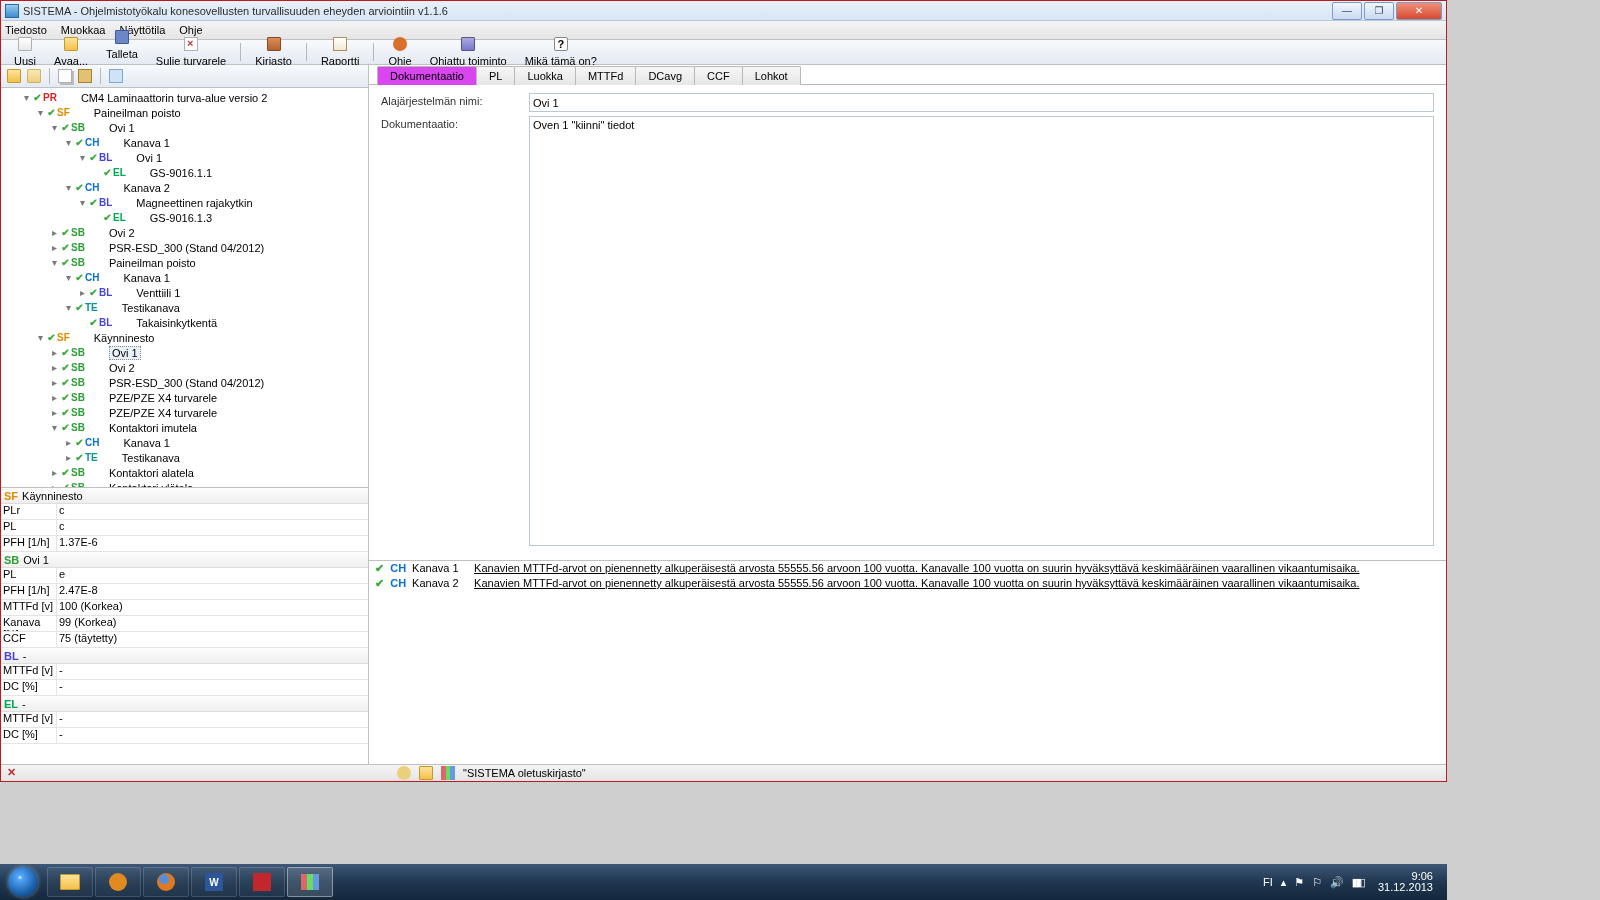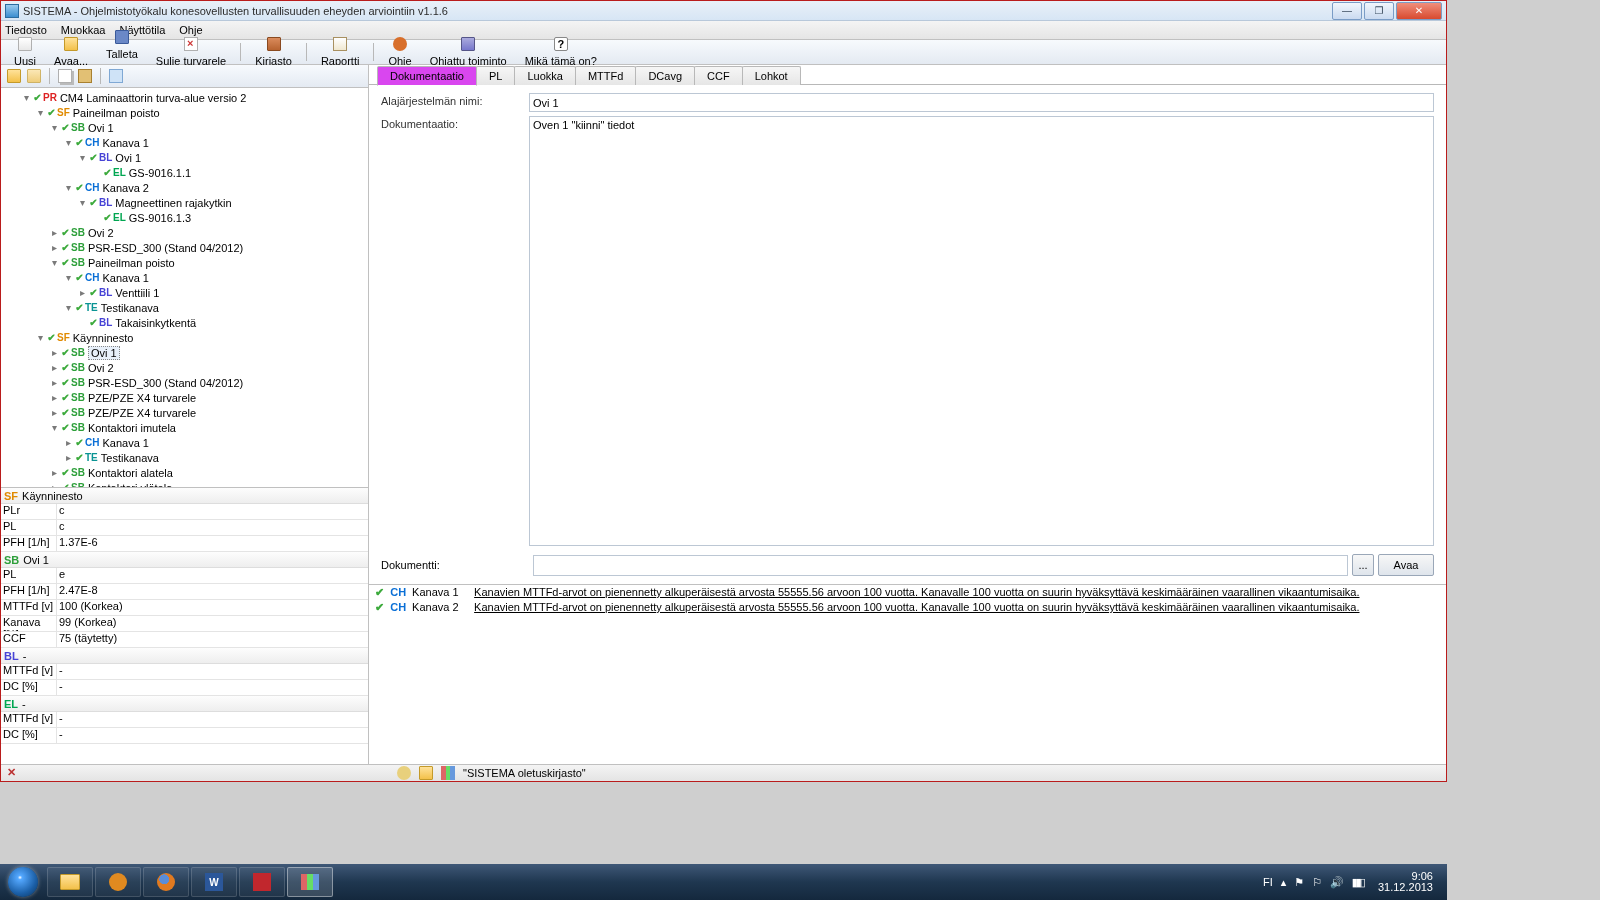--- a/index.html
+++ b/index.html
@@ -31,21 +31,21 @@
 
 .tree { flex: 0 0 400px; overflow-y:auto; overflow-x:hidden; border-bottom:1px solid #c0c0c0; padding:2px 0; position:relative;}
 .tree::-webkit-scrollbar{width:17px;}
 .tree::-webkit-scrollbar-track{background:#f0f0f0;border-left:1px solid #d0d0d0;}
 .tree::-webkit-scrollbar-thumb{background:linear-gradient(#e4ecf5,#c3d3e7);border:1px solid #9eb6d2;border-radius:2px;}
 .tree::-webkit-scrollbar-button{height:17px;background:linear-gradient(#f0f0f0,#d9d9d9);border:1px solid #b0b0b0;}
 .tree-node { display:flex; align-items:center; height:15px; white-space:nowrap; }
 .tree-node .exp { width:11px; text-align:center; color:#7a7a7a; font-size:10px; display:inline-block;}
 .tree-node .chk { color:#3caa3c; font-weight:bold; font-size:10px; width:11px; display:inline-block; text-align:center;}
 .tree-node .tag { font-weight:bold; font-size:10px; margin-right:3px; }
-.tree-node .lbl { color:#000; }
+.tree-node .lbl { color:#000;margin-left:21px; }
 .tree-node.sel .lbl { border:1px dotted #888; padding:0 2px; background:#e8f0fa;}
 .tag.PR{color:#d22;}
 .tag.SF{color:#e08a00;}
 .tag.SB{color:#2d9f3a;}
 .tag.CH{color:#0a6fd6;}
 .tag.BL{color:#4743d6;}
 .tag.TE{color:#0a9494;}
 .tag.EL{color:#00a651;}
 
 .props { flex:1; overflow:auto; background:#fff;}
@@ -440,26 +440,20 @@
         </div>
       <div class="form">
         <div class="frow">
           <div class="flbl">Alajärjestelmän nimi:</div>
           <div class="fval"><input type="text" value="Ovi 1" style=""></div>
         </div>
         <div class="frow">
           <div class="flbl">Dokumentaatio:</div>
           <div class="fval"><textarea id="docta" style="">Oven 1 "kiinni" tiedot</textarea></div>
         </div>
-        <div class="docrow">
-          <div class="flbl">Dokumentti:</div>
-          <input type="text" value="" style="">
-          <button class="bbtn">...</button>
-          <button style="min-width:56px;">Avaa</button>
-        </div>
       </div>
       <div class="msgs" id="msgs">
           <div class="msg">
             <span class="chk">✔</span>
             <span class="mtag">CH</span>
             <span class="mlbl">Kanava 1</span>
             <span class="mtxt">Kanavien MTTFd-arvot on pienennetty alkuperäisestä arvosta 55555.56 arvoon 100 vuotta. Kanavalle 100 vuotta on suurin hyväksyttävä keskimääräinen vaarallinen vikaantumisaika.</span>
           </div>
           <div class="msg">
             <span class="chk">✔</span>

